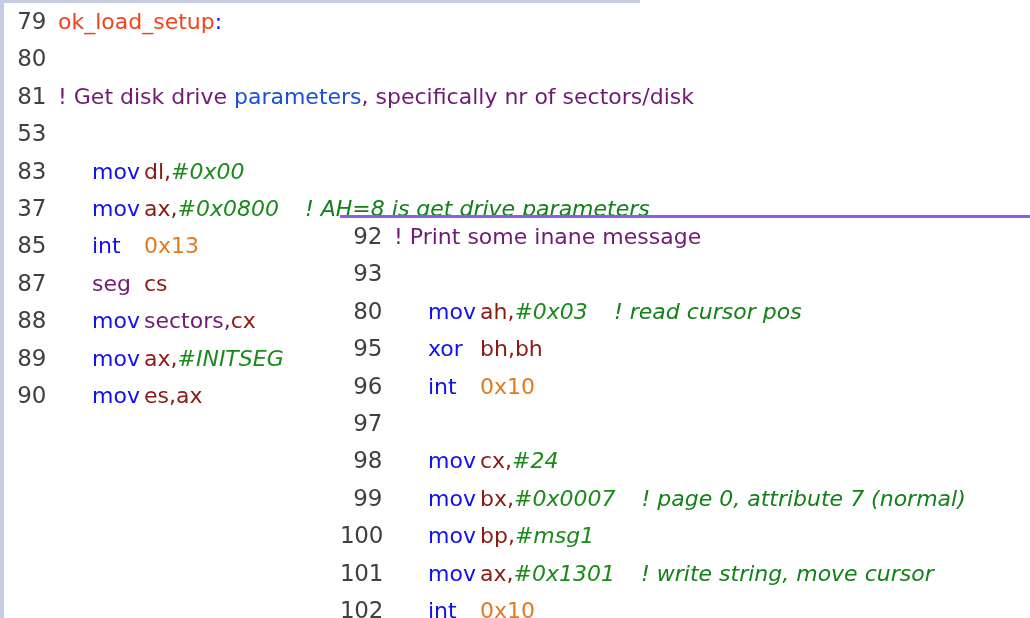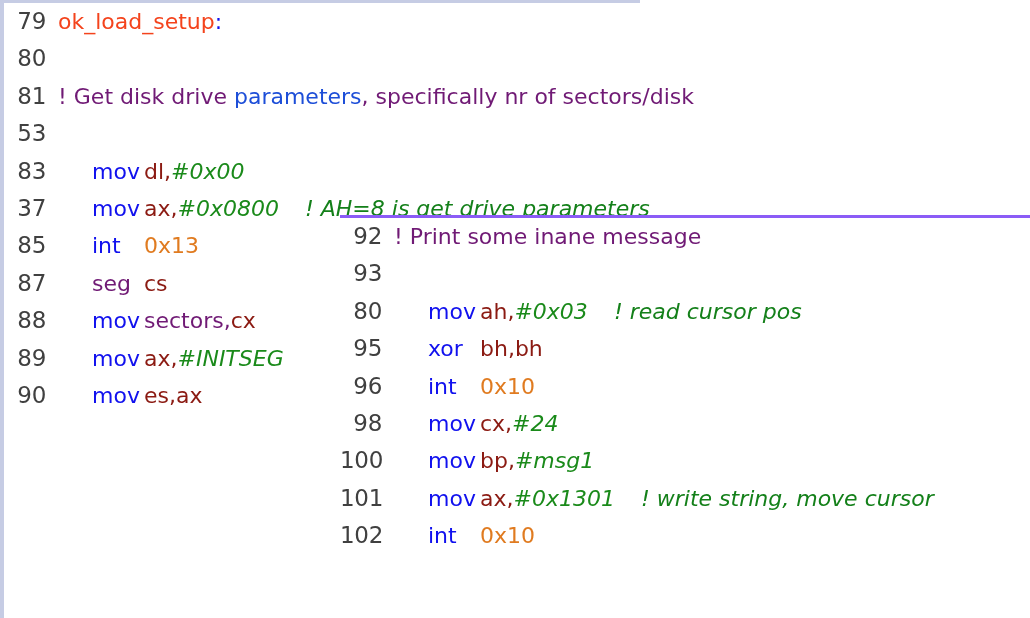--- a/index.html
+++ b/index.html
@@ -158,22 +158,30 @@
       </div>
       <div class="code-line">
         <span class="lineno">95</span>
         <span class="code indent"><span class="t-mnem mnem-col">xor</span><span class="t-reg">bh,bh</span></span>
       </div>
       <div class="code-line">
         <span class="lineno">96</span>
         <span class="code indent"><span class="t-mnem mnem-col">int</span><span class="t-hex">0x10</span></span>
       </div>
       <div class="code-line">
+        <span class="lineno">97</span>
+        <span class="code"></span>
+      </div>
+      <div class="code-line">
         <span class="lineno">98</span>
         <span class="code indent"><span class="t-mnem mnem-col">mov</span><span class="t-reg">cx,</span><span class="t-imm">#24</span></span>
+      </div>
+      <div class="code-line">
+        <span class="lineno">99</span>
+        <span class="code indent"><span class="t-mnem mnem-col">mov</span><span class="t-reg">bx,</span><span class="t-imm">#0x0007</span><span class="gap-md"></span><span class="t-comment">! page 0, attribute 7 (normal)</span></span>
       </div>
       <div class="code-line">
         <span class="lineno">100</span>
         <span class="code indent"><span class="t-mnem mnem-col">mov</span><span class="t-reg">bp,</span><span class="t-imm">#msg1</span></span>
       </div>
       <div class="code-line">
         <span class="lineno">101</span>
         <span class="code indent"><span class="t-mnem mnem-col">mov</span><span class="t-reg">ax,</span><span class="t-imm">#0x1301</span><span class="gap-md"></span><span class="t-comment">! write string, move cursor</span></span>
       </div>
       <div class="code-line">

